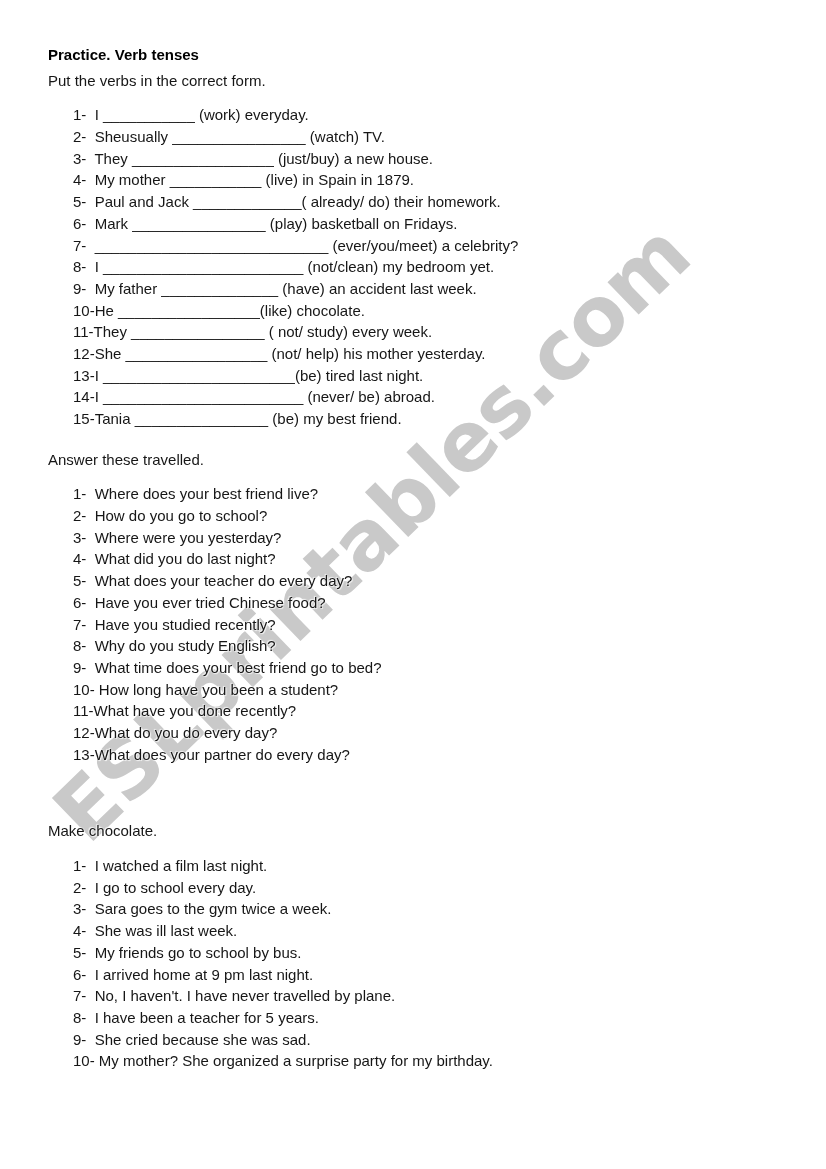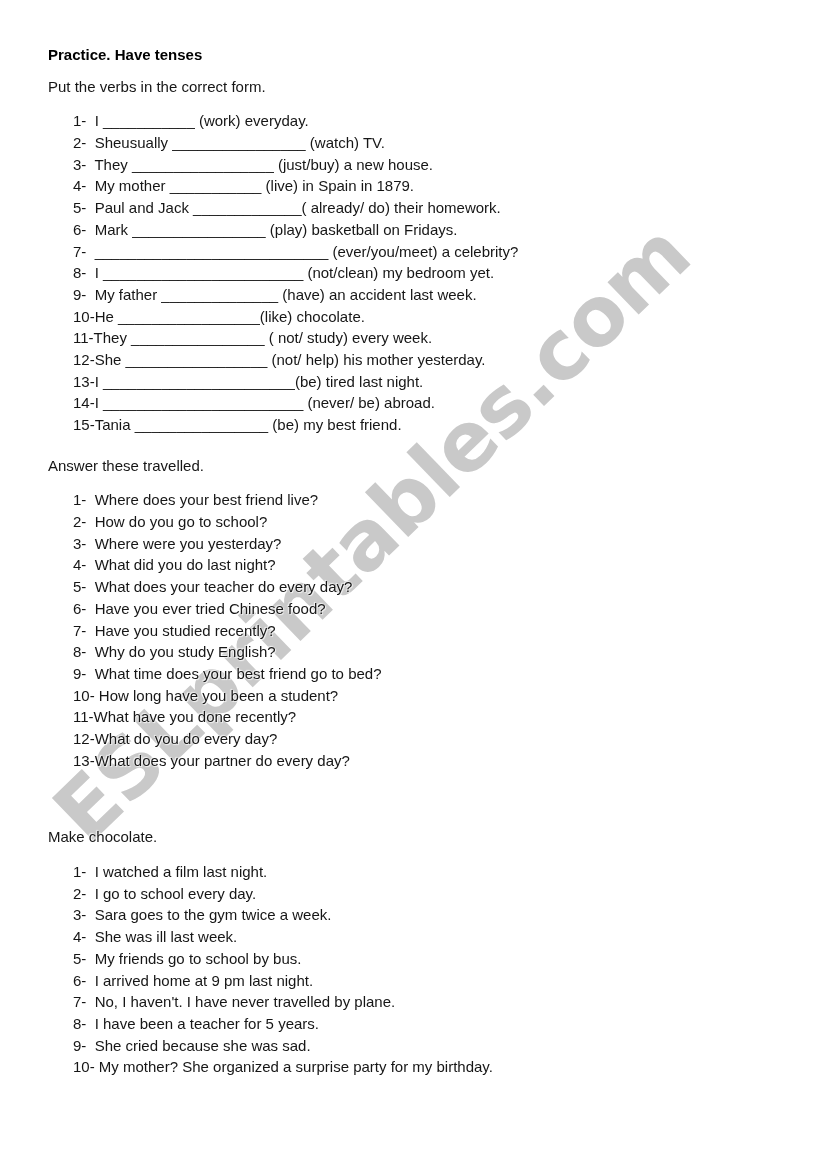--- a/index.html
+++ b/index.html
@@ -44,41 +44,41 @@
     text-shadow: 0 0 2px rgba(255,255,255,0.9), 1px 1px 1px rgba(255,255,255,0.8), -1px -1px 1px rgba(255,255,255,0.8);
   }
   .doc-title {
     margin: 44px 0 0 48px;
     font-weight: 700;
     color: #000000;
   }
   .section-heading {
     margin: 0 0 0 48px;
   }
-  .heading-1 { margin-top: 10px; }
+  .heading-1 { margin-top: 4px; }
   .heading-2 { margin-top: 19px; }
   .heading-3 { margin-top: 55px; }
   .item-list {
     margin: 13px 0 0 73px;
     padding: 0;
   }
   .item-list div {
     height: 21.7px;
   }
 </style>
 </head>
 <body>
 
 <div class="page">
 
   <div class="watermark">ESLprintables.com</div>
 
   <div class="content">
 
-    <div class="doc-title">Practice. Have tenses</div>
+    <div class="doc-title">Practice. Verb tenses</div>
 
     <div class="section-heading heading-1">Put the verbs in the correct form.</div>
 
     <div class="item-list"><div>1-  I ___________ (work) everyday.</div><div>2-  Sheusually ________________ (watch) TV.</div><div>3-  They _________________ (just/buy) a new house.</div><div>4-  My mother ___________ (live) in Spain in 1879.</div><div>5-  Paul and Jack _____________( already/ do) their homework.</div><div>6-  Mark ________________ (play) basketball on Fridays.</div><div>7-  ____________________________ (ever/you/meet) a celebrity?</div><div>8-  I ________________________ (not/clean) my bedroom yet.</div><div>9-  My father ______________ (have) an accident last week.</div><div>10-He _________________(like) chocolate.</div><div>11-They ________________ ( not/ study) every week.</div><div>12-She _________________ (not/ help) his mother yesterday.</div><div>13-I _______________________(be) tired last night.</div><div>14-I ________________________ (never/ be) abroad.</div><div>15-Tania ________________ (be) my best friend.</div></div>
 
     <div class="section-heading heading-2">Answer these travelled.</div>
 
     <div class="item-list"><div>1-  Where does your best friend live?</div><div>2-  How do you go to school?</div><div>3-  Where were you yesterday?</div><div>4-  What did you do last night?</div><div>5-  What does your teacher do every day?</div><div>6-  Have you ever tried Chinese food?</div><div>7-  Have you studied recently?</div><div>8-  Why do you study English?</div><div>9-  What time does your best friend go to bed?</div><div>10- How long have you been a student?</div><div>11-What have you done recently?</div><div>12-What do you do every day?</div><div>13-What does your partner do every day?</div></div>
 
     <div class="section-heading heading-3">Make chocolate.</div>

